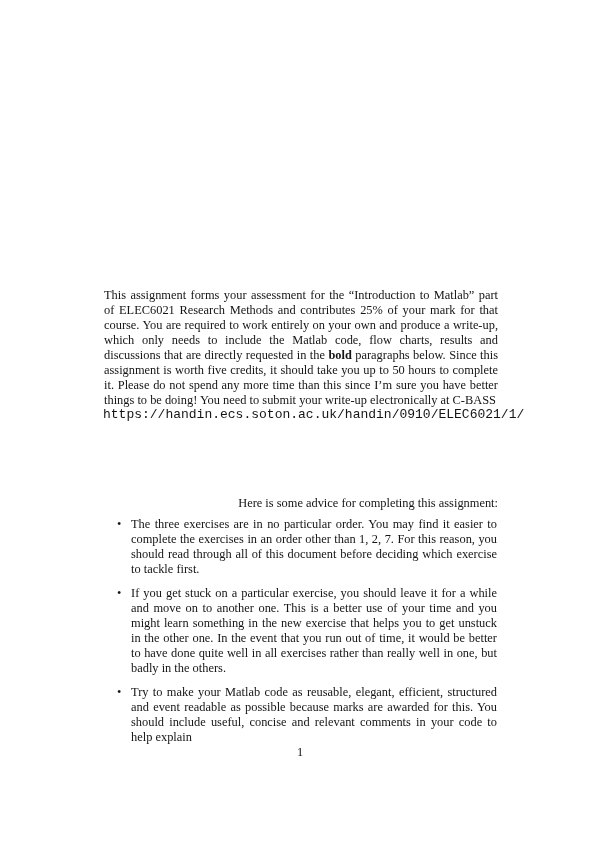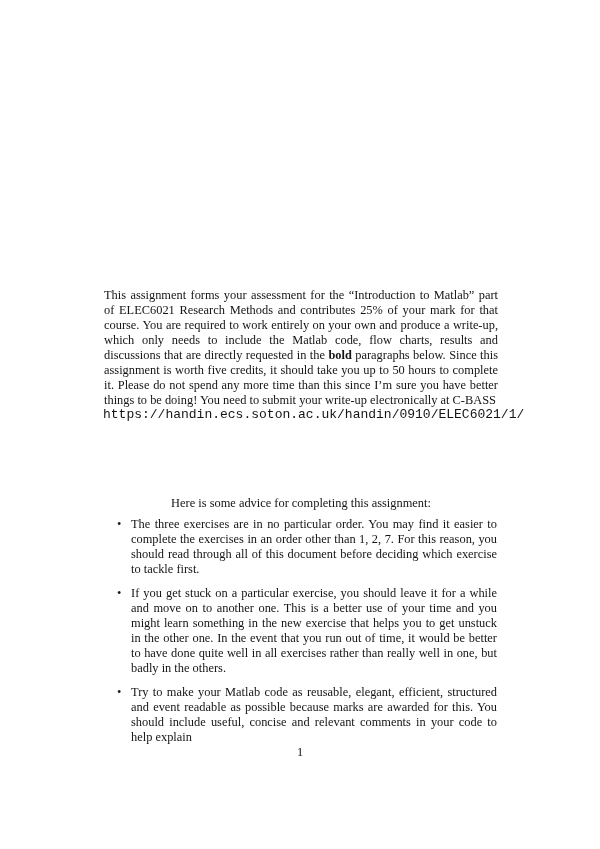--- a/index.html
+++ b/index.html
@@ -28,21 +28,21 @@
     position: absolute;
     left: 100px;
     width: 394px;
     margin: 4px;
     font-size: 12.4px;
     line-height: 15px;
     text-align: justify;
   }
   .para-intro   { top: 284px; }
   .para-deadline{ top: 433px; }
-  .para-advice  { top: 492px; text-align: center; }
+  .para-advice  { top: 492px; text-align: right; }
   .bold-word { font-weight: bold; }
   .submission-url {
     position: absolute;
     left: 103px;
     top: 408px;
     font-family: "Liberation Mono", "DejaVu Sans Mono", monospace;
     font-size: 13px;
     line-height: 13px;
     white-space: nowrap;
     color: #141414;

